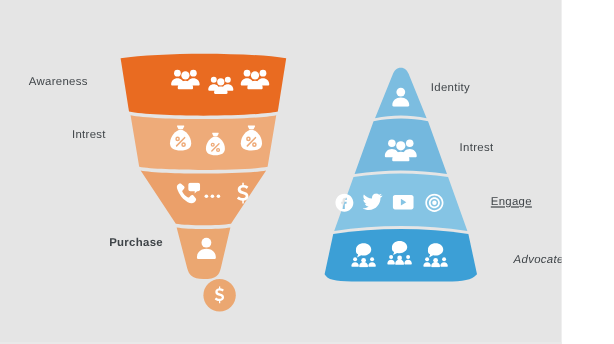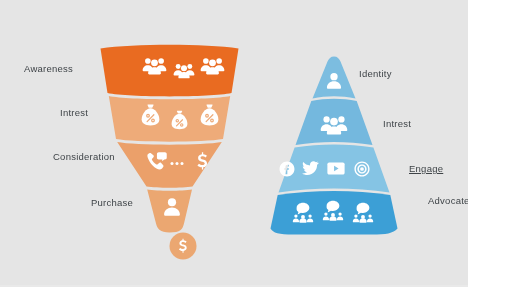--- a/index.html
+++ b/index.html
@@ -38,26 +38,26 @@
   .label.right-align {
     text-align: right;
   }
   .label.left-align {
     text-align: left;
   }
   
   #lbl-awareness     { left: 24px;  top: 64px;  }
   #lbl-intrest       { left: 60px;  top: 108px; }
   #lbl-consideration { left: 53px;  top: 152px; }
-  #lbl-purchase      { left: 91px;  top: 198px; }
+  #lbl-purchase      { left: 91px;  top: 198px; font-weight: bold; }
   
   #lbl-identity  { left: 359px; top: 69px;  }
   #lbl-expand    { left: 383px; top: 119px; }
   #lbl-engage    { left: 409px; top: 164px; text-decoration: underline; }
-  #lbl-advocate  { left: 428px; top: 196px; }
+  #lbl-advocate  { left: 428px; top: 212px; font-style: italic; }
   .bottom-rule {
     position: absolute;
     left: 0;
     bottom: 0;
     width: 512px;
     height: 2px;
     background: #e9e9e9;
   }
 </style>
 </head>
@@ -244,21 +244,20 @@
           <use href="#ic-speech-audience" x="352" y="202" width="22" height="21"></use>
         </g>
       </g>
     </g>
   </svg>
 
   <div class="label right-align" id="lbl-awareness">Awareness</div>
 
   <div class="label right-align" id="lbl-intrest">Intrest</div>
 
-  <div class="label right-align" id="lbl-consideration">Consideration</div>
 
   <div class="label right-align" id="lbl-purchase">Purchase</div>
 
   <div class="label left-align" id="lbl-identity">Identity</div>
 
   <div class="label left-align" id="lbl-expand">Intrest</div>
 
   <div class="label left-align" id="lbl-engage">Engage</div>
 
   <div class="label left-align" id="lbl-advocate">Advocate</div>

